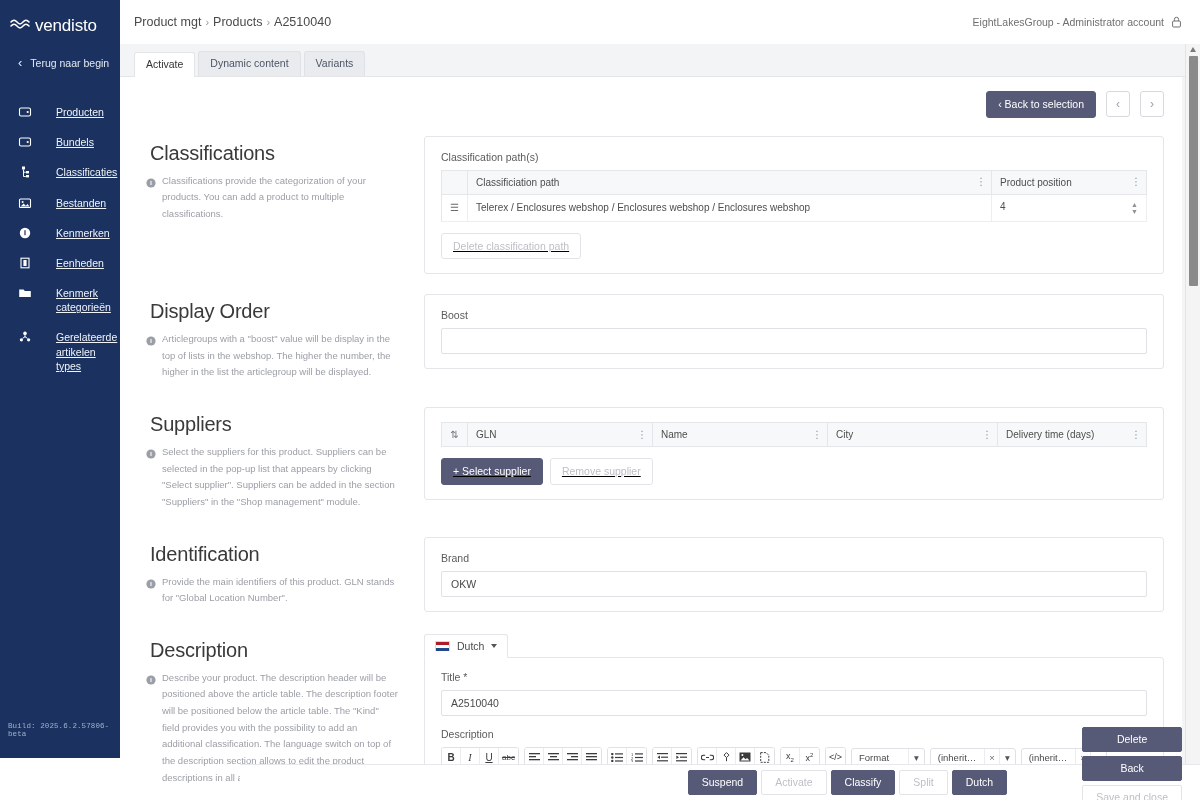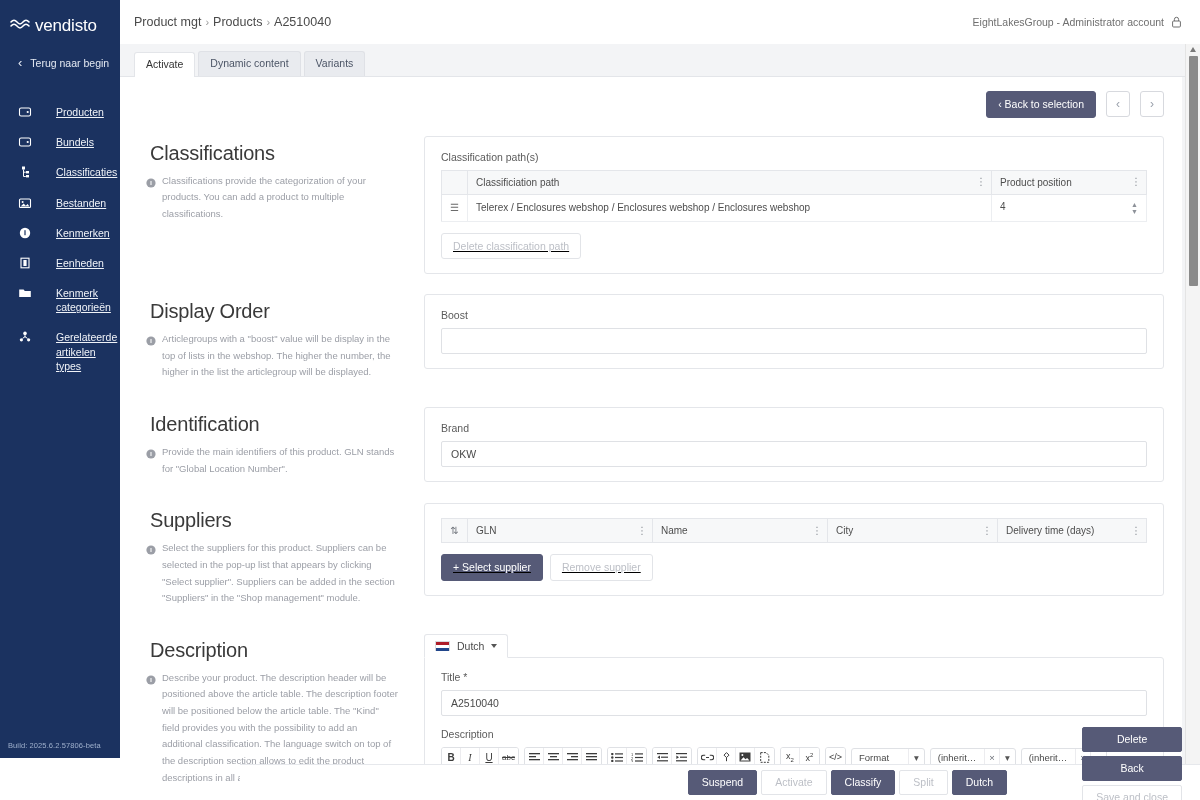--- a/index.html
+++ b/index.html
@@ -38,22 +38,22 @@
   .nav { margin-top: 22px; }
   .nav-item {
     display: flex; align-items: flex-start; gap: 24px;
     padding: 8px 6px 8px 18px;
     font-size: 10.5px; color: #f0f3f8; cursor: pointer; line-height: 1.35; text-decoration: underline;
   }
   .nav-ico { width: 14px; min-width:14px; height: 14px; display:inline-block; }
   .nav-ico svg { display:block; }
   .nav-label { white-space: normal; }
   .build {
-    position: absolute; bottom: 8px; left: 8px;
-    font-size: 7.5px; color: #9fb0cc; letter-spacing: 0.1px;
+    position: absolute; bottom: 20px; left: 8px;
+    font-size: 7.5px; color: #9fb0cc; letter-spacing: 0.1px; font-family: Liberation Mono, monospace;
   }
 
   
   .main {
     flex: 1; height: 800px; position: relative; background: #f3f4f6;
     display: flex; flex-direction: column;
   }
   .topbar {
     height: 44px; min-height:44px; background: #fff;
     display: flex; align-items: center; justify-content: space-between;
@@ -407,39 +407,20 @@
           <div class="sec-right">
             <div class="card">
               <span class="fieldlabel">Boost</span>
               <input class="tinput" type="text" value="" style="">
             </div>
           </div>
         </div>
 
         <div class="section">
           <div class="sec-left">
-            <div class="sec-title">Identification</div>
-            <div class="sec-help">
-              <span class="i-ico"><svg width="10" height="10" viewBox="0 0 10 10">
-                    <circle cx="5" cy="5" r="4.6" fill="#9b9ea6"></circle>
-                    <rect x="4.5" y="3" width="1" height="4" fill="#fff"></rect>
-                  </svg></span>
-              <span>Provide the main identifiers of this product. GLN stands for "Global Location Number".</span>
-            </div>
-          </div>
-          <div class="sec-right">
-            <div class="card">
-              <span class="fieldlabel">Brand</span>
-              <input class="tinput" type="text" value="OKW" style="">
-            </div>
-          </div>
-        </div>
-
-        <div class="section">
-          <div class="sec-left">
             <div class="sec-title">Suppliers</div>
             <div class="sec-help">
               <span class="i-ico"><svg width="10" height="10" viewBox="0 0 10 10">
                     <circle cx="5" cy="5" r="4.6" fill="#9b9ea6"></circle>
                     <rect x="4.5" y="3" width="1" height="4" fill="#fff"></rect>
                   </svg></span>
               <span>Select the suppliers for this product. Suppliers can be selected in the pop-up list that appears by clicking "Select supplier". Suppliers can be added in the section "Suppliers" in the "Shop management" module.</span>
             </div>
           </div>
           <div class="sec-right">
@@ -479,20 +460,39 @@
               <div class="btnrow">
                 <button class="btn btn-dark">+ Select supplier</button>
                 <button class="btn btn-disabled">Remove supplier</button>
               </div>
             </div>
           </div>
         </div>
 
         <div class="section">
           <div class="sec-left">
+            <div class="sec-title">Identification</div>
+            <div class="sec-help">
+              <span class="i-ico"><svg width="10" height="10" viewBox="0 0 10 10">
+                    <circle cx="5" cy="5" r="4.6" fill="#9b9ea6"></circle>
+                    <rect x="4.5" y="3" width="1" height="4" fill="#fff"></rect>
+                  </svg></span>
+              <span>Provide the main identifiers of this product. GLN stands for "Global Location Number".</span>
+            </div>
+          </div>
+          <div class="sec-right">
+            <div class="card">
+              <span class="fieldlabel">Brand</span>
+              <input class="tinput" type="text" value="OKW" style="">
+            </div>
+          </div>
+        </div>
+
+        <div class="section">
+          <div class="sec-left">
             <div class="sec-title">Description</div>
             <div class="sec-help">
               <span class="i-ico"><svg width="10" height="10" viewBox="0 0 10 10">
                     <circle cx="5" cy="5" r="4.6" fill="#9b9ea6"></circle>
                     <rect x="4.5" y="3" width="1" height="4" fill="#fff"></rect>
                   </svg></span>
               <span>Describe your product. The description header will be positioned above the article table. The description footer will be positioned below the article table. The "Kind" field provides you with the possibility to add an additional classification. The language switch on top of the description section allows to edit the product descriptions in all available languages.</span>
             </div>
           </div>
           <div class="sec-right">

